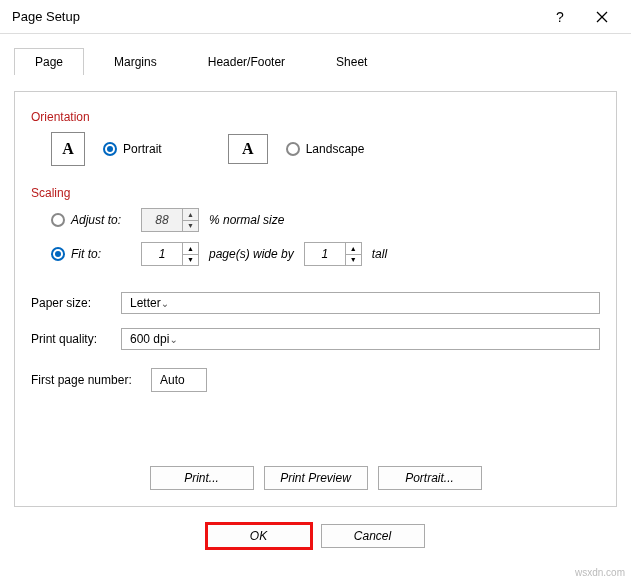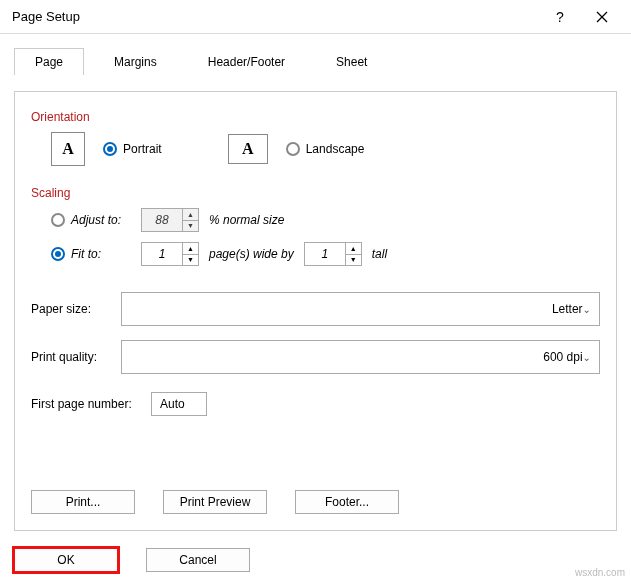--- a/index.html
+++ b/index.html
@@ -140,38 +140,39 @@
     align-items: center;
     margin: 14px 0;
   }
   .form-row .lbl { width: 90px; }
   .select {
     flex: 1;
     border: 1px solid #aaa;
     height: 20px;
     display: flex;
     align-items: center;
-    padding: 16px 8px;
-    justify-content: flex-end;
+    padding: 10px 8px;
+    justify-content: flex-start;
     cursor: pointer;
   }
   .select .chev { font-size: 10px; color: #555; }
   .textbox {
     border: 1px solid #aaa;
     height: 24px;
     padding: 0 8px;
     display: flex;
     align-items: center;
     width: 56px;
   }
   .btn-row {
     display: flex;
-    justify-content: flex-start;
-    gap: 28px;
+    justify-content: center;
+    gap: 10px;
     padding: 6px 14px;
+    font-style: italic;
   }
   .btn {
     border: 1px solid #aaa;
     background: #fdfdfd;
     padding: 4px 0;
     width: 104px;
     text-align: center;
     cursor: pointer;
   }
   .btn.primary-highlight {
@@ -288,21 +289,21 @@
     <div class="textbox">
       <span>Auto</span>
     </div>
   </div>
 
   <div style="height:60px"></div>
 
   <div class="btn-row" style="padding:0">
     <div class="btn">Print...</div>
     <div class="btn">Print Preview</div>
-    <div class="btn">Footer...</div>
+    <div class="btn">Portrait...</div>
   </div>
 </div>
 
 <div class="btn-row">
   <div class="btn primary-highlight">OK</div>
   <div class="btn">Cancel</div>
 </div>
 
 <div class="watermark">wsxdn.com</div>
 

